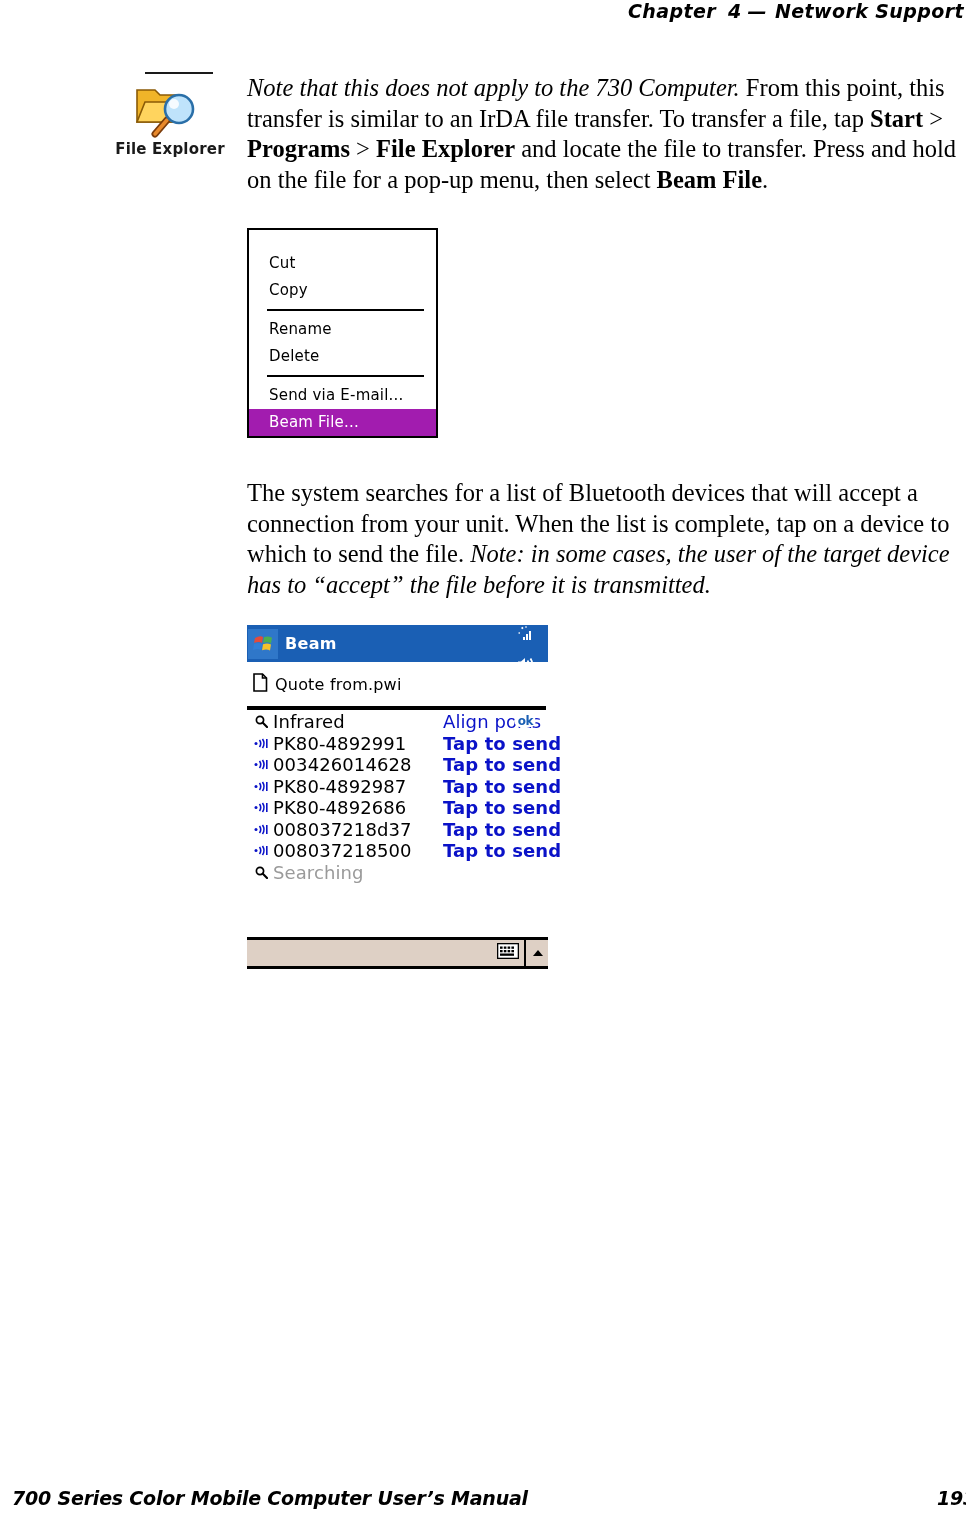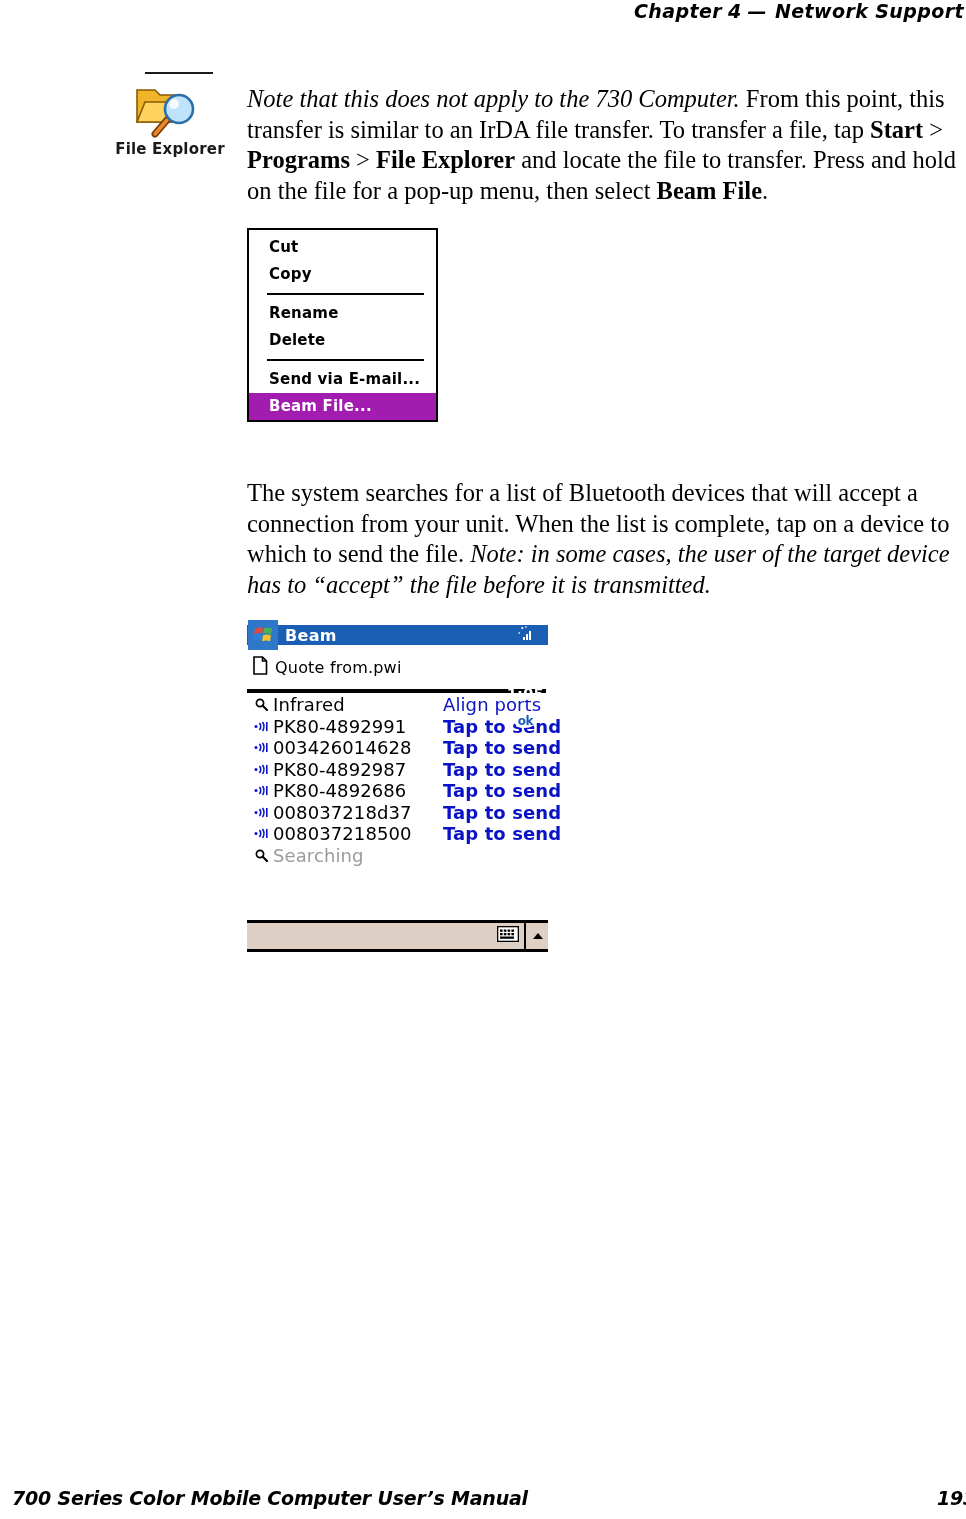--- a/index.html
+++ b/index.html
@@ -27,21 +27,21 @@
     font-family: "DejaVu Sans", sans-serif;
     font-weight: bold;
     font-style: italic;
     font-size: 19px;
     letter-spacing: 0.4px;
     color: #000;
     padding-right: 2px;
     box-sizing: border-box;
     white-space: nowrap;
   }
-  .page-header .ch-word { margin-right: 6px; }
+  .page-header .ch-word { margin-right: 12px; }
   .page-header .ch-num { margin-right: 6px; }
   .page-header .ch-dash { margin-right: 8px; }
 
   
   .margin-note {
     position: absolute;
     left: 105px;
     top: 72px;
     width: 130px;
     text-align: center;
@@ -88,24 +88,24 @@
   
   .ctx-menu {
     position: absolute;
     left: 247px;
     top: 228px;
     width: 191px;
     background: #ffffff;
     border: 2px solid #000000;
     box-sizing: border-box;
     font-family: "DejaVu Sans", sans-serif;
-    font-weight: bold;
+    font-weight: normal;
     font-size: 15px;
     color: #000000;
-    padding-top: 4px;
+    padding-top: 20px;
   }
   .ctx-item {
     height: 27px;
     line-height: 27px;
     padding-left: 20px;
     white-space: nowrap;
     letter-spacing: 0.2px;
   }
   .ctx-item.selected {
     background: #a21caf;
@@ -120,21 +120,21 @@
   
   .pda {
     position: absolute;
     left: 247px;
     top: 625px;
     width: 301px;
     font-family: "DejaVu Sans", sans-serif;
     background: #ffffff;
   }
   .pda-titlebar {
-    height: 20px;
+    height: 37px;
     background: #1a5fb4;
     display: flex;
     align-items: center;
     position: relative;
   }
   .pda-logo {
     width: 30px;
     height: 30px;
     background: #2f77c9;
     display: flex;
@@ -300,21 +300,21 @@
       <path d="M22 56 L34 42" stroke="#7a3b0a" stroke-width="7" stroke-linecap="round"></path>
       <path d="M22 56 L34 42" stroke="#e8892b" stroke-width="3.5" stroke-linecap="round"></path>
 
       <circle cx="46" cy="31" r="14" fill="#bfe3fb" stroke="#2a6fa8" stroke-width="2.6"></circle>
       <circle cx="41" cy="26" r="5" fill="#ffffff" opacity="0.85"></circle>
     </svg>
   </div>
   <div class="margin-label">File Explorer</div>
 </div>
 
-<div class="body-col" id="para-1" style="top:84px;">
+<div class="body-col" id="para-1" style="top:73px;">
   <p class="para"><span class="it">Note that this does not apply to the 730 Computer.</span><span> From this point, this transfer is similar to an IrDA file transfer. To transfer a file, tap </span><span class="bd">Start</span><span> &gt; </span><span class="bd">Programs</span><span> &gt; </span><span class="bd">File Explorer</span><span> and locate the file to transfer. Press and hold on the file for a pop-up menu, then select </span><span class="bd">Beam File</span><span>.</span></p>
 </div>
 
 <div class="ctx-menu">
   <div class="ctx-item">Cut</div>
   <div class="ctx-item">Copy</div>
   <div class="ctx-sep"></div>
   <div class="ctx-item">Rename</div>
   <div class="ctx-item">Delete</div>
   <div class="ctx-sep"></div>

